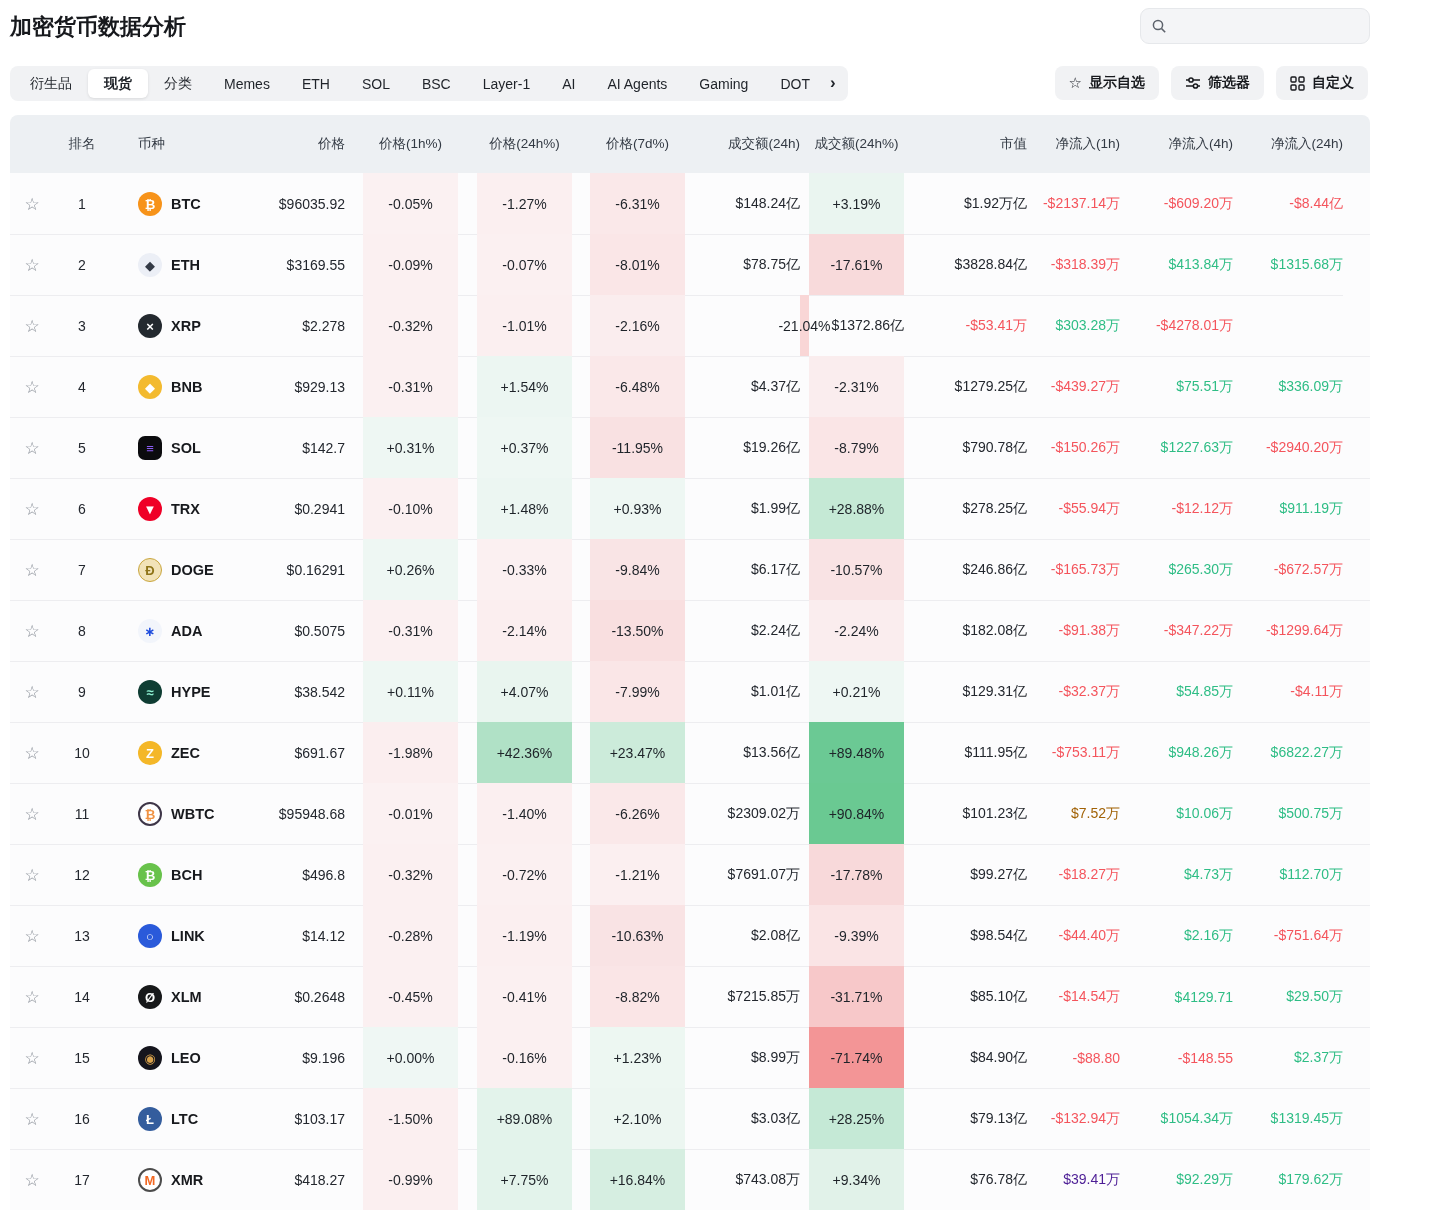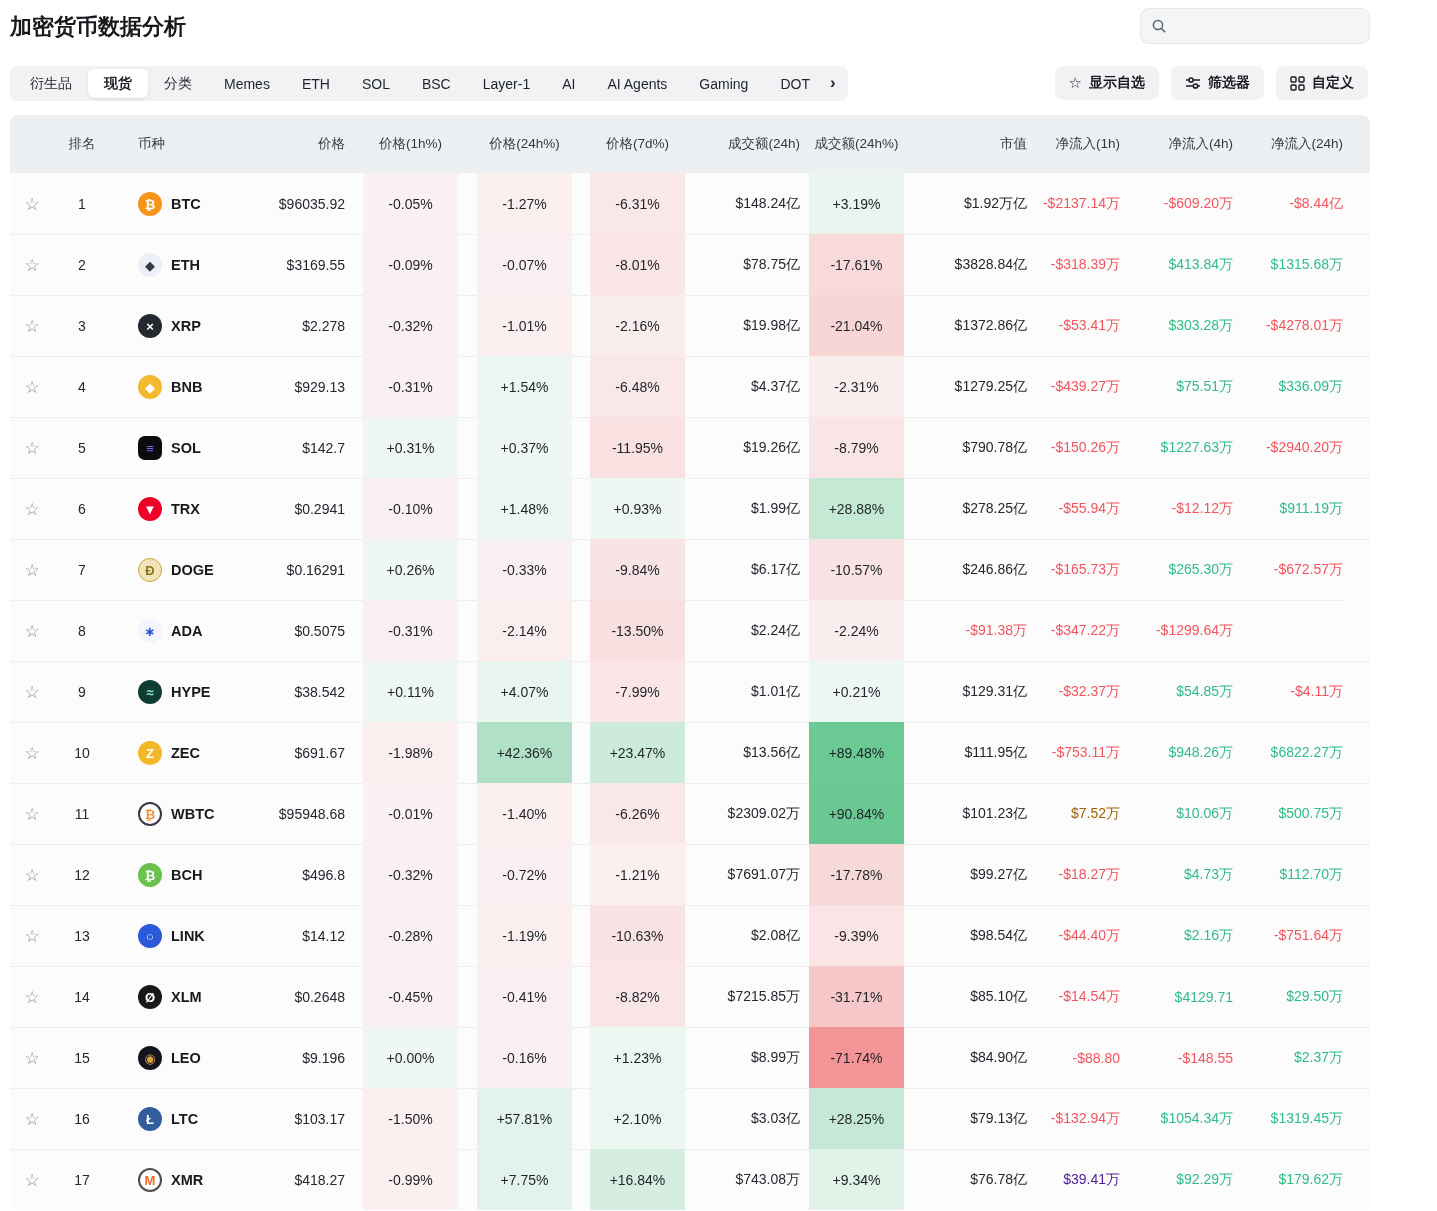--- a/index.html
+++ b/index.html
@@ -185,21 +185,20 @@
             <span class="coin-icon" style="background: rgb(35, 41, 47); color: rgb(255, 255, 255); border: none; border-radius: 50%;">×</span>
             <span class="coin-name">XRP</span>
           </div>
           <div class="c right pricepad num">$2.278</div>
           <div class="c "></div>
           <div class="c center pct" style="background: rgba(240, 112, 112, 0.082);">-0.32%</div>
           <div class="c "></div>
           <div class="c center pct" style="background: rgba(240, 112, 112, 0.09);">-1.01%</div>
           <div class="c "></div>
           <div class="c center pct" style="background: rgba(240, 112, 112, 0.1);">-2.16%</div>
-          <div class="c right num">$19.98亿</div>
           <div class="c "></div>
           <div class="c center pct" style="background: rgba(240, 112, 112, 0.27);">-21.04%</div>
           <div class="c right num">$1372.86亿</div>
           <div class="c right flow" style="color: rgb(244, 84, 92);">-$53.41万</div>
           <div class="c right flow" style="color: rgb(46, 189, 133);">$303.28万</div>
           <div class="c right flow" style="color: rgb(244, 84, 92);">-$4278.01万</div>
           <div class="c "></div>
         </div>
         <div class="row">
           <div class="c center">
@@ -313,20 +312,21 @@
           <div class="c right pricepad num">$0.5075</div>
           <div class="c "></div>
           <div class="c center pct" style="background: rgba(240, 112, 112, 0.082);">-0.31%</div>
           <div class="c "></div>
           <div class="c center pct" style="background: rgba(240, 112, 112, 0.098);">-2.14%</div>
           <div class="c "></div>
           <div class="c center pct" style="background: rgba(240, 112, 112, 0.204);">-13.50%</div>
           <div class="c right num">$2.24亿</div>
           <div class="c "></div>
           <div class="c center pct" style="background: rgba(240, 112, 112, 0.1);">-2.24%</div>
+          <div class="c right num">$182.08亿</div>
           <div class="c right flow" style="color: rgb(244, 84, 92);">-$91.38万</div>
           <div class="c right flow" style="color: rgb(244, 84, 92);">-$347.22万</div>
           <div class="c right flow" style="color: rgb(244, 84, 92);">-$1299.64万</div>
           <div class="c "></div>
         </div>
         <div class="row">
           <div class="c center">
             <span class="favstar">☆</span>
           </div>
           <div class="c center num">9</div>
@@ -506,21 +506,21 @@
           </div>
           <div class="c center num">16</div>
           <div class="c coinpad">
             <span class="coin-icon" style="background: rgb(52, 93, 157); color: rgb(255, 255, 255); border: none; border-radius: 50%;">Ł</span>
             <span class="coin-name">LTC</span>
           </div>
           <div class="c right pricepad num">$103.17</div>
           <div class="c "></div>
           <div class="c center pct" style="background: rgba(240, 112, 112, 0.094);">-1.50%</div>
           <div class="c "></div>
-          <div class="c center pct" style="background: rgba(90, 195, 135, 0.153);">+57.81%</div>
+          <div class="c center pct" style="background: rgba(90, 195, 135, 0.153);">+89.08%</div>
           <div class="c "></div>
           <div class="c center pct" style="background: rgba(90, 195, 135, 0.098);">+2.10%</div>
           <div class="c right num">$3.03亿</div>
           <div class="c "></div>
           <div class="c center pct" style="background: rgba(90, 195, 135, 0.337);">+28.25%</div>
           <div class="c right num">$79.13亿</div>
           <div class="c right flow" style="color: rgb(244, 84, 92);">-$132.94万</div>
           <div class="c right flow" style="color: rgb(46, 189, 133);">$1054.34万</div>
           <div class="c right flow" style="color: rgb(46, 189, 133);">$1319.45万</div>
           <div class="c "></div>

